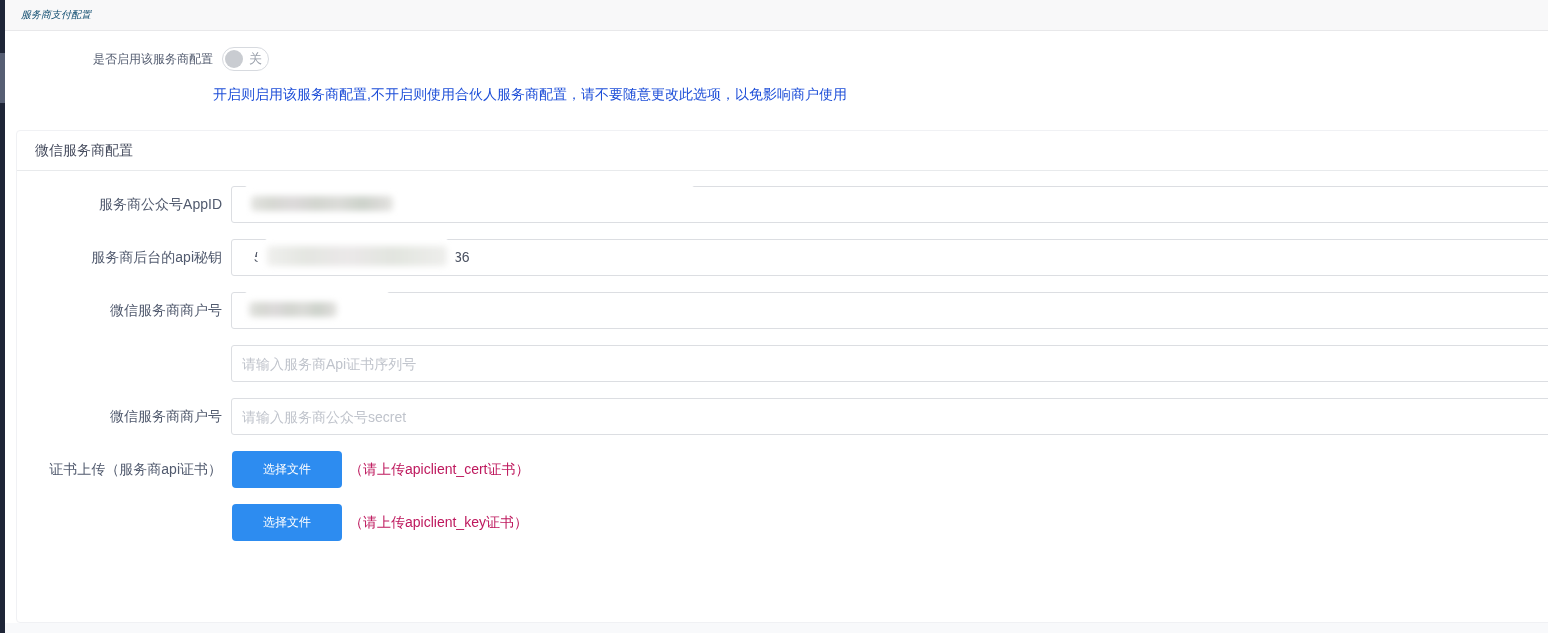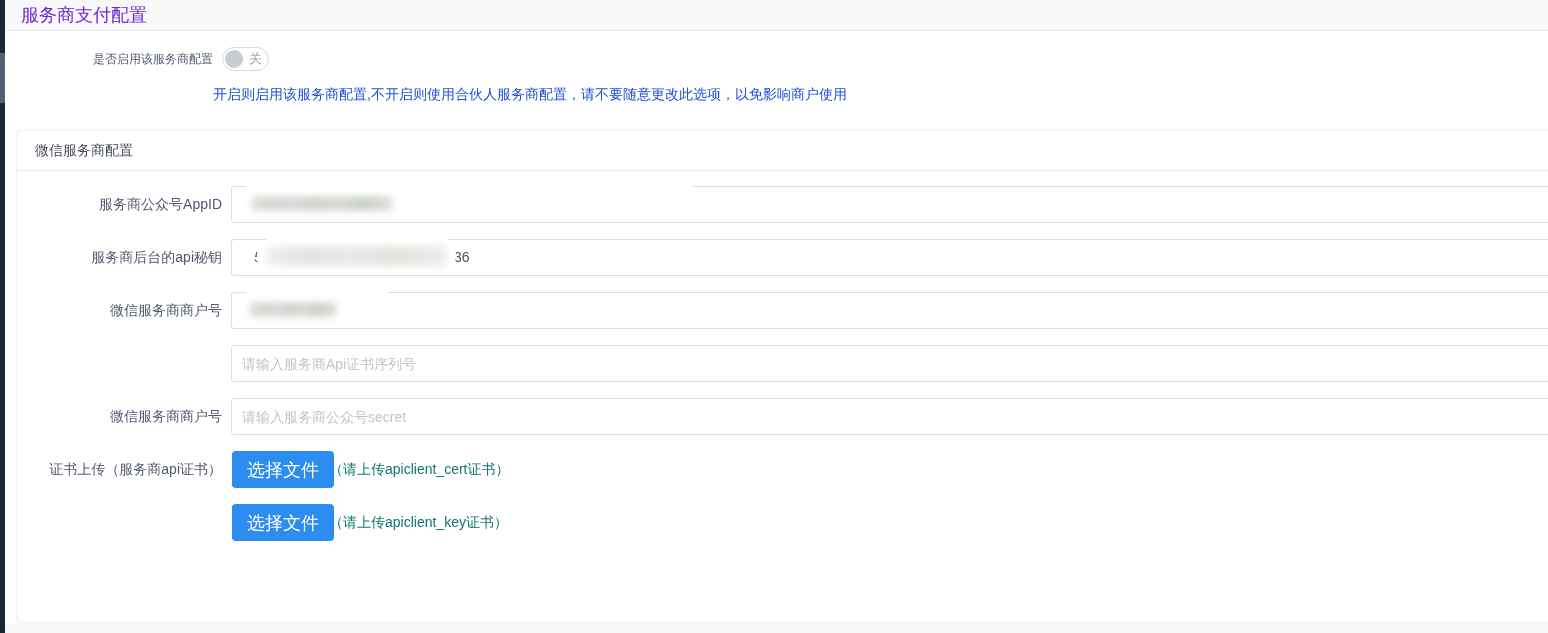--- a/index.html
+++ b/index.html
@@ -11,21 +11,21 @@
   
   .side-strip{position:absolute;left:0;top:0;width:5px;height:633px;background:#1e2537;z-index:20;}
   .side-strip .thumb{position:absolute;left:0;top:53px;width:5px;height:50px;background:#565e73;}
 
   
   .topbar{
     position:absolute;left:5px;top:0;width:1543px;height:31px;box-sizing:border-box;
     background:#f8f8f9;border-bottom:1px solid #e8e8ea;
     display:flex;align-items:center;padding-left:16px;
   }
-  .topbar .title{font-size:18px;color:#6d28d9;}
+  .topbar .title{font-size:10px;color:#0c4a6e;font-style:italic;}
 
   
   .enable-label{position:absolute;left:5px;top:47px;width:208px;text-align:right;
     font-size:12px;color:#515a6e;line-height:24px;}
   .switch{position:absolute;left:222px;top:47px;width:47px;height:24px;box-sizing:border-box;
     background:#fff;border:1px solid #d7dadf;border-radius:13px;cursor:pointer;}
   .switch .knob{position:absolute;left:2px;top:2px;width:18px;height:18px;border-radius:50%;background:#c9ccd1;}
   .switch .state-text{position:absolute;left:26px;top:0;line-height:22px;font-size:13px;color:#9aa0ab;}
 
   .warning{position:absolute;left:213px;top:85px;font-size:14px;color:#1d4ed8;line-height:18px;}
@@ -56,24 +56,24 @@
   .grain{position:absolute;border-radius:4px;filter:blur(3px);
     background:linear-gradient(90deg,#e3e3e0 0%,#d6d8d2 14%,#dcd9da 30%,#d2d5cf 46%,#dbdbd8 62%,#ccd2ca 78%,#d8d8d5 90%,#e5e5e2 100%);}
   .grain.light{background:linear-gradient(90deg,#efefed 0%,#e4e6e1 22%,#ebe8e9 45%,#e2e5df 70%,#eeeeec 100%);}
   .cap-1{left:5px;top:-3px;width:465px;height:37px;}
   .cap-1 .grain{left:14px;top:12px;width:142px;height:15px;}
   .cap-2{left:25px;top:-3px;width:199px;height:38px;}
   .cap-2 .grain{left:10px;top:9px;width:180px;height:20px;}
   .cap-3{left:5px;top:-3px;width:160px;height:37px;}
   .cap-3 .grain{left:12px;top:12px;width:88px;height:15px;}
 
-  .upload-btn{position:absolute;left:215px;top:0;width:102px;height:37px;border:none;border-radius:4px;
-    background:#2d8cf0;color:#ffffff;font-size:18px;cursor:pointer;
+  .upload-btn{position:absolute;left:215px;top:0;width:110px;height:37px;border:none;border-radius:4px;
+    background:#2d8cf0;color:#ffffff;font-size:12px;cursor:pointer;
     font-family:Liberation Serif, serif;}
-  .upload-note{position:absolute;left:312px;top:0;line-height:37px;font-size:14px;color:#0f766e;white-space:nowrap;}
+  .upload-note{position:absolute;left:332px;top:0;line-height:37px;font-size:14px;color:#be185d;white-space:nowrap;}
 
   .below-card{position:absolute;left:5px;top:623px;width:1543px;height:10px;background:#f8f9fb;}
 </style>
 </head>
 <body>
 
 <div class="side-strip">
   <div class="thumb"></div>
 </div>
 

